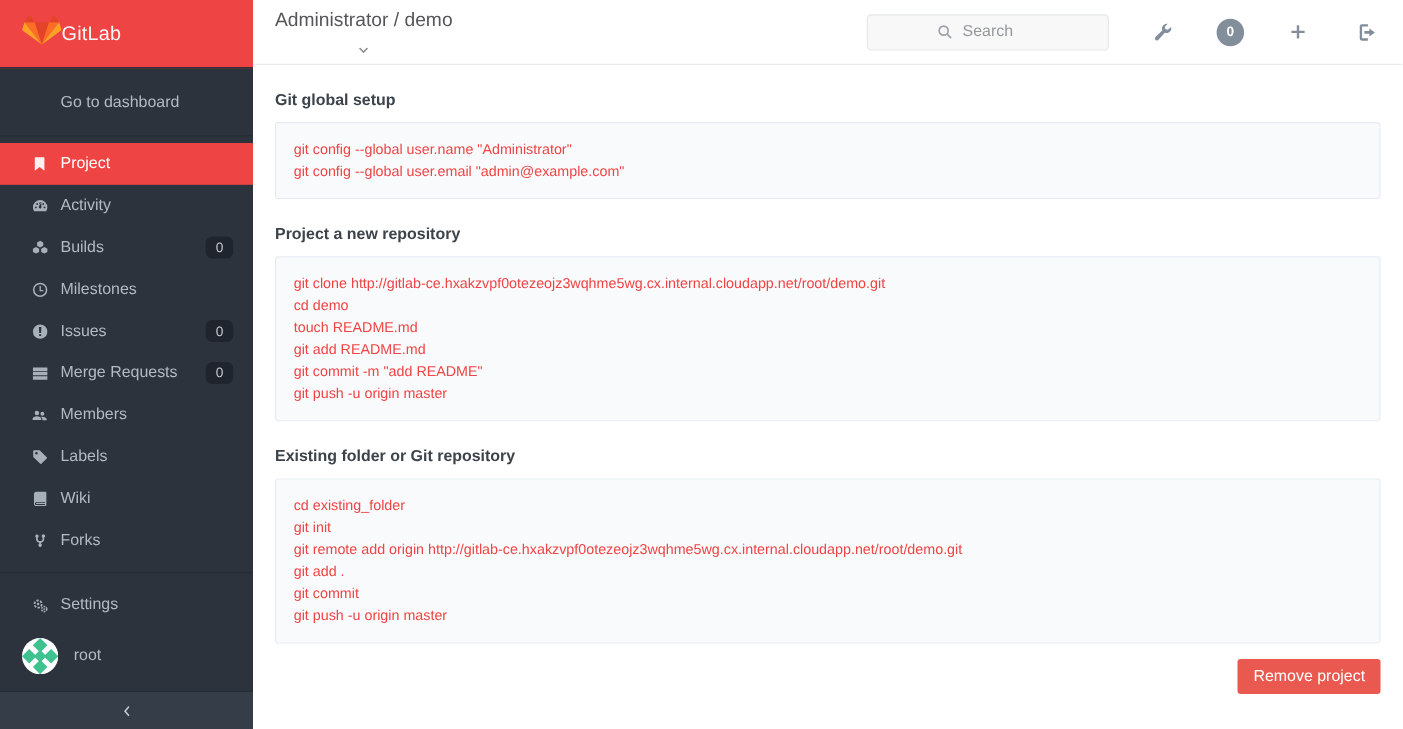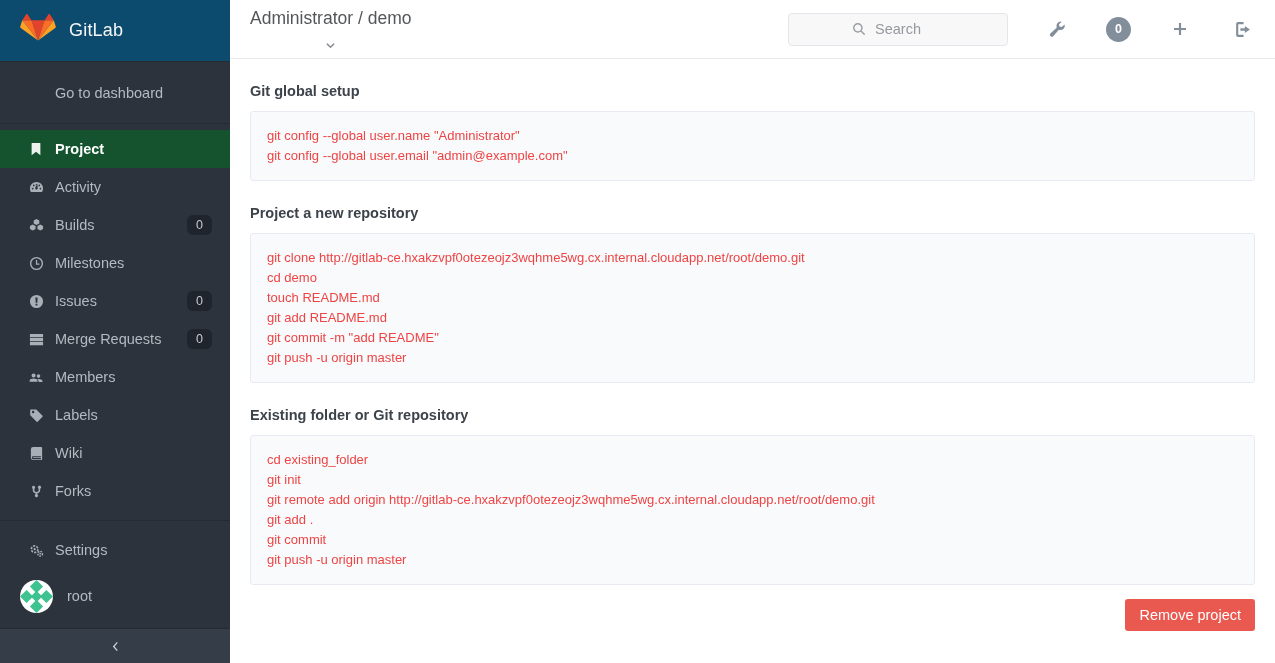--- a/index.html
+++ b/index.html
@@ -2,29 +2,29 @@
 <html><head>
 <meta charset="utf-8">
 <style>
   * { margin:0; padding:0; box-sizing:border-box; }
   html,body { width:1275px; height:663px; overflow:hidden; }
   body { font-family:"Liberation Sans", sans-serif; background:#fff; }
   .app { display:flex; width:1275px; height:663px; }
 
   
   .sidebar { width:230px; flex-shrink:0; background:#2c333c; position:relative; color:#b2bac2; }
-  .logo-row { height:62px; background:#0c4a6e; border-bottom:1px solid #252b33;
-              display:flex; align-items:center; padding-left:20px; gap:13px; }
+  .logo-row { height:62px; background:#ef4444; border-bottom:1px solid #252b33;
+              display:flex; align-items:center; padding-left:20px; }
   .brand { color:#f4f6f8; font-size:18px; letter-spacing:.2px; }
   .dashboard-link { height:62px; border-bottom:1px solid #252b33; display:flex; align-items:center;
                     padding-left:55px; font-size:14.5px; color:#b2bac2; cursor:pointer; }
   .nav { padding-top:6px; }
   .nav-item { height:38px; display:flex; align-items:center; padding:0 18px 0 28px;
               font-size:14.5px; color:#b2bac2; cursor:pointer; position:relative; }
-  .nav-item.active { background:#14532d; color:#fff;font-weight:bold; }
+  .nav-item.active { background:#ef4444; color:#fff; }
   .nav-icon { width:16px; height:16px; display:flex; align-items:center; justify-content:center;
               margin-right:11px; opacity:.92; }
   .nav-label { flex:1; }
   .nav-badge { background:#20252d; color:#c3cad1; font-size:12.5px; line-height:1;
                padding:4px 9px; border-radius:6px; }
   .nav-sep { border-top:1px solid #252b33; margin-top:10px; }
   .settings-item { margin-top:10px; }
   .user-row { height:46px; display:flex; align-items:center; padding-left:20px; gap:14px;
               margin-top:4px; cursor:pointer; }
   .user-name { font-size:14.5px; color:#b2bac2; }

